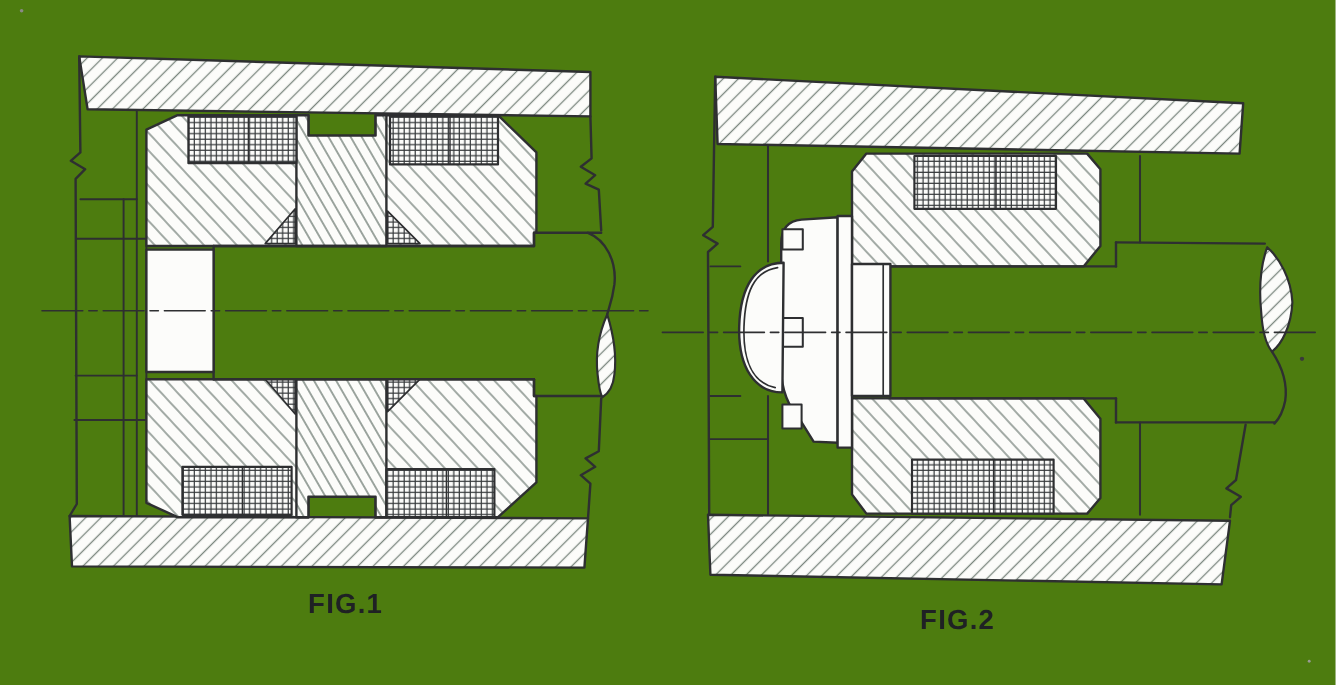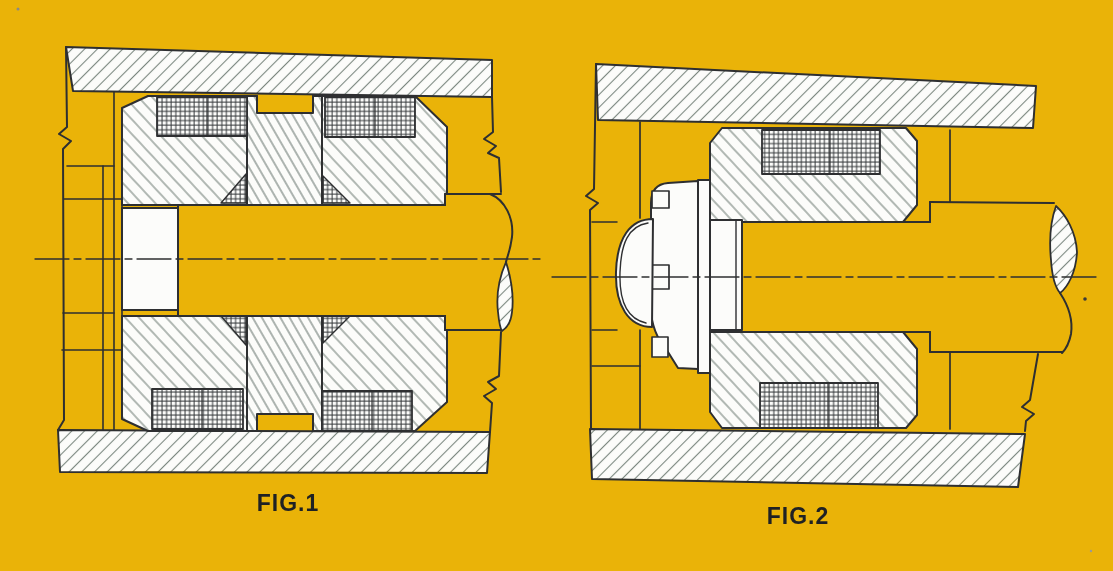--- a/index.html
+++ b/index.html
@@ -1,19 +1,19 @@
 <!DOCTYPE html>
 <html><head>
 <meta charset="utf-8">
 <style>
   html,body{margin:0;padding:0;background:#e8e8e6;}
   .sheet{
     position:relative;
     width:1113px;height:571px;
-    background:#eab308;
+    background:#4d7c0f;
     overflow:hidden;
     font-family:"Liberation Sans", sans-serif;
   }
   .sheet svg{position:absolute;left:0;top:0;}
   text.figlabel{
     font-family:"Liberation Sans", sans-serif;
     font-weight:bold;
     font-size:23px;
     letter-spacing:1px;
     fill:#1f2124;

